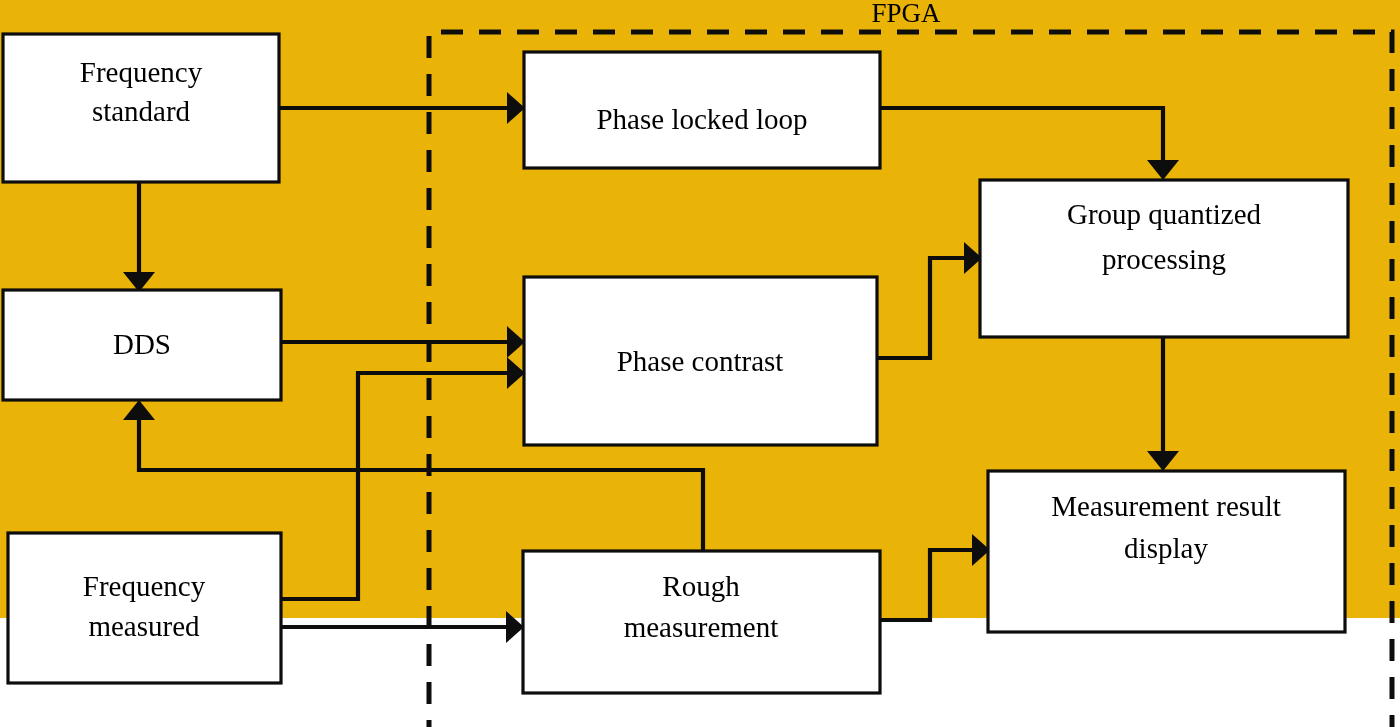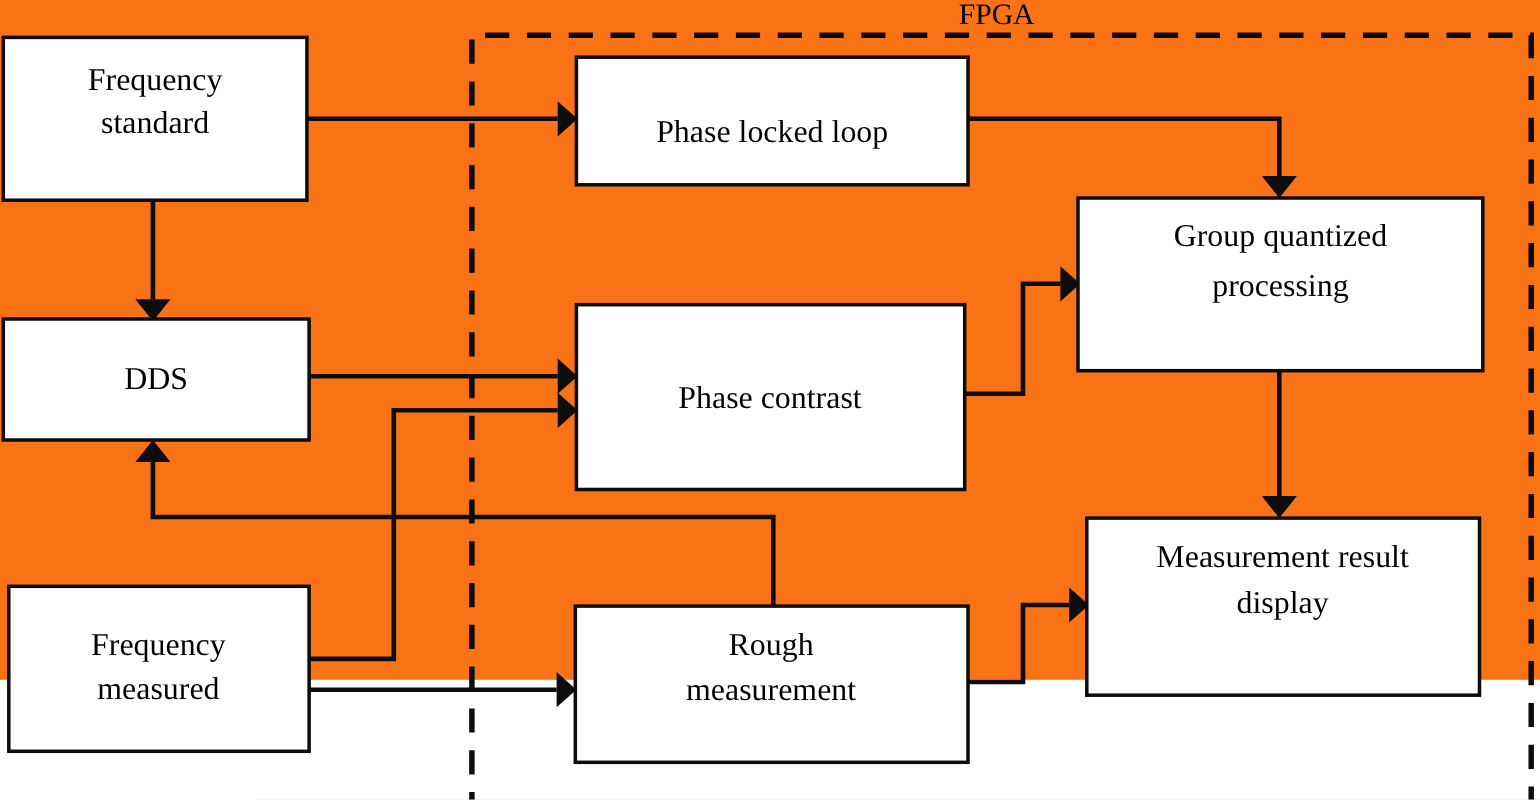--- a/index.html
+++ b/index.html
@@ -10,21 +10,21 @@
   body {
     width: 1400px;
     height: 727px;
     overflow: hidden;
     font-family: "Liberation Serif", "DejaVu Serif", serif;
   }
   #diagram-root {
     position: relative;
     width: 1400px;
     height: 618px;
-    background: #f97316;
+    background: #eab308;
   }
   svg#diagram {
     display: block;
     width: 1400px;
     height: 727px;
   }
   .blk-rect {
     fill: #ffffff;
     stroke: #0d0d0d;
     stroke-width: 3.2;

